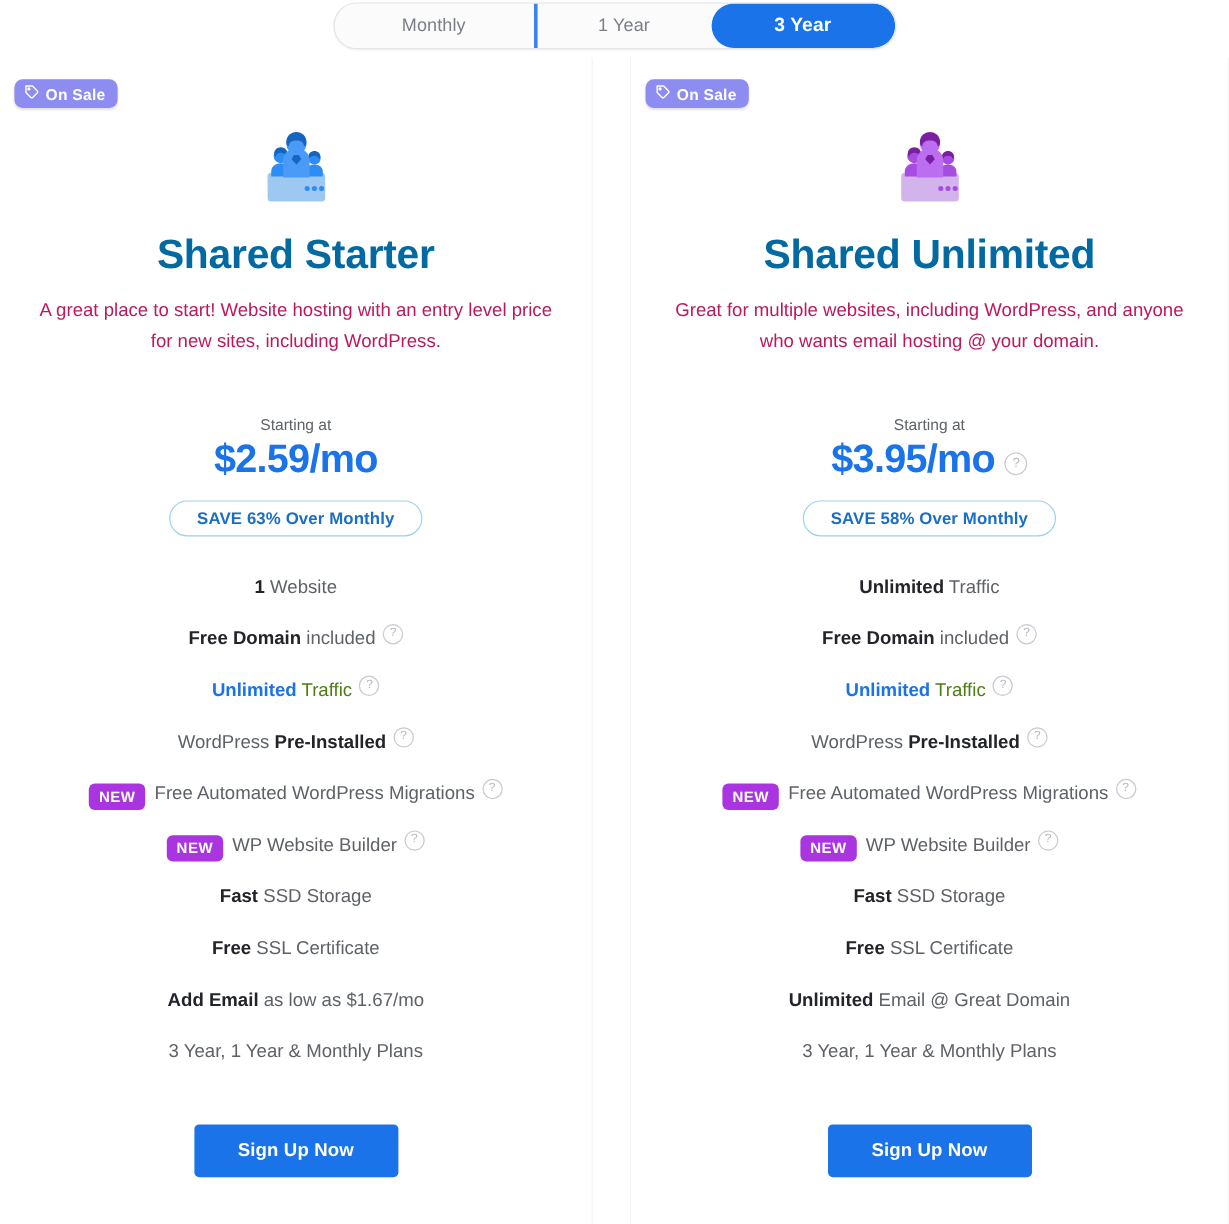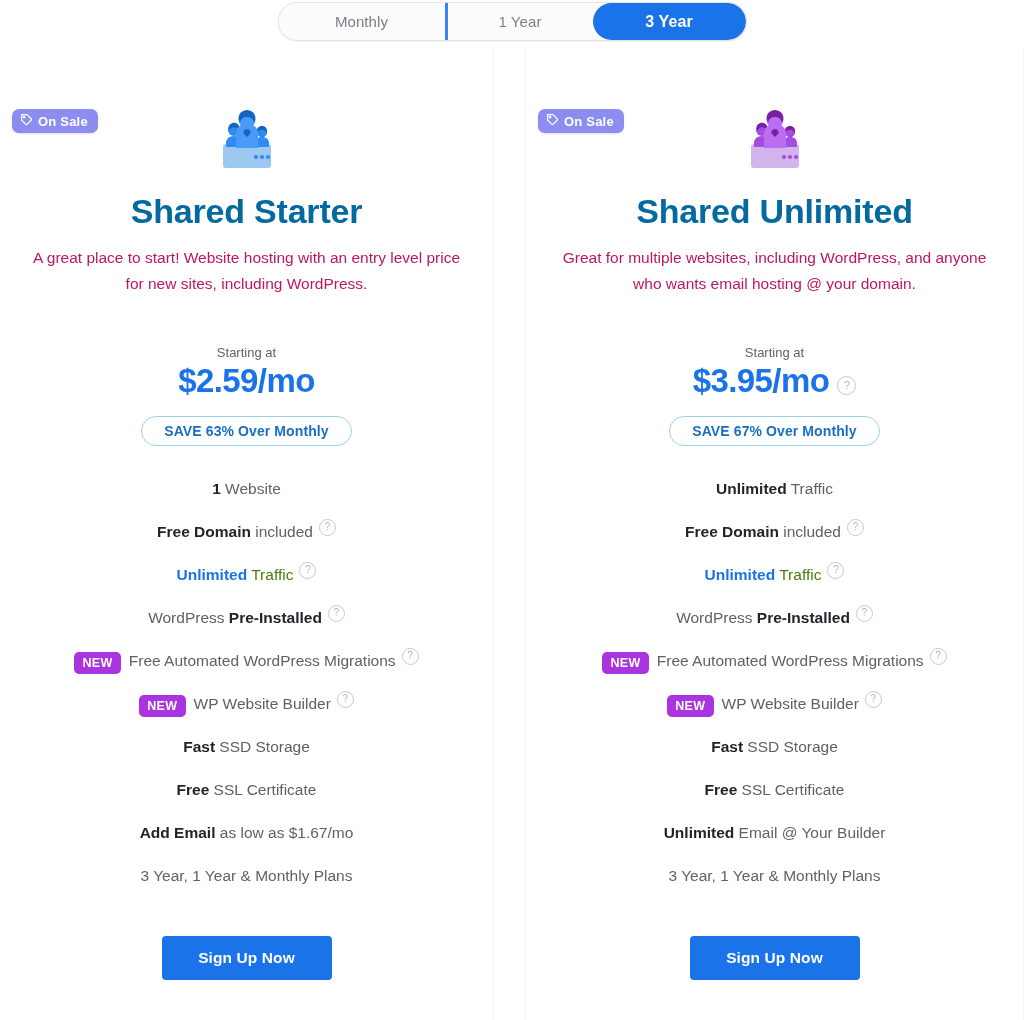--- a/index.html
+++ b/index.html
@@ -86,21 +86,20 @@
     gap: 5px;
     height: 24px;
     padding: 0 10px 0 8px;
     border-radius: 7px;
     background: #8d8cf0;
     color: #ffffff;
     font-size: 13px;
     font-weight: bold;
     letter-spacing: .2px;
     box-shadow: 0 1px 2px rgba(0,0,0,.12);
-    margin-top: 43px;
   }
   .card.left  .on-sale { left: 12px; }
   .card.right .on-sale { left: 12px; }
   .tag-icon { display: block; }
 
   
   .plan-icon-wrap {
     margin-top: 44px;
     display: flex;
     justify-content: center;
@@ -386,21 +385,21 @@
     <div class="plan-name">Shared Unlimited</div>
     <div class="plan-desc">Great for multiple websites, including WordPress, and anyone who wants email hosting @ your domain.</div>
 
     <div class="starting-at">Starting at</div>
     <div class="price-row">
       <span class="price">$3.95/mo</span>
       <span class="help-icon price-help">?</span>
     </div>
 
     <div class="save-pill-row">
-      <span class="save-pill">SAVE 67% Over Monthly</span>
+      <span class="save-pill">SAVE 58% Over Monthly</span>
     </div>
 
     <ul class="features">
         <li class="feature">
           <span><b>Unlimited</b><span> Traffic</span></span>
         </li>
         <li class="feature">
           <span><b>Free Domain</b><span> included</span></span>
           <span class="help-icon">?</span>
         </li>
@@ -422,21 +421,21 @@
           <span><span>WP Website Builder</span></span>
           <span class="help-icon">?</span>
         </li>
         <li class="feature">
           <span><b>Fast</b><span> SSD Storage</span></span>
         </li>
         <li class="feature">
           <span><b>Free</b><span> SSL Certificate</span></span>
         </li>
         <li class="feature">
-          <span><b>Unlimited</b><span> Email @ Your Builder</span></span>
+          <span><b>Unlimited</b><span> Email @ Great Domain</span></span>
         </li>
         <li class="feature">
           <span><span>3 Year, 1 Year &amp; Monthly Plans</span></span>
         </li>
       </ul>
 
     <div class="cta-row">
       <button class="cta">Sign Up Now</button>
     </div>
   </div>

